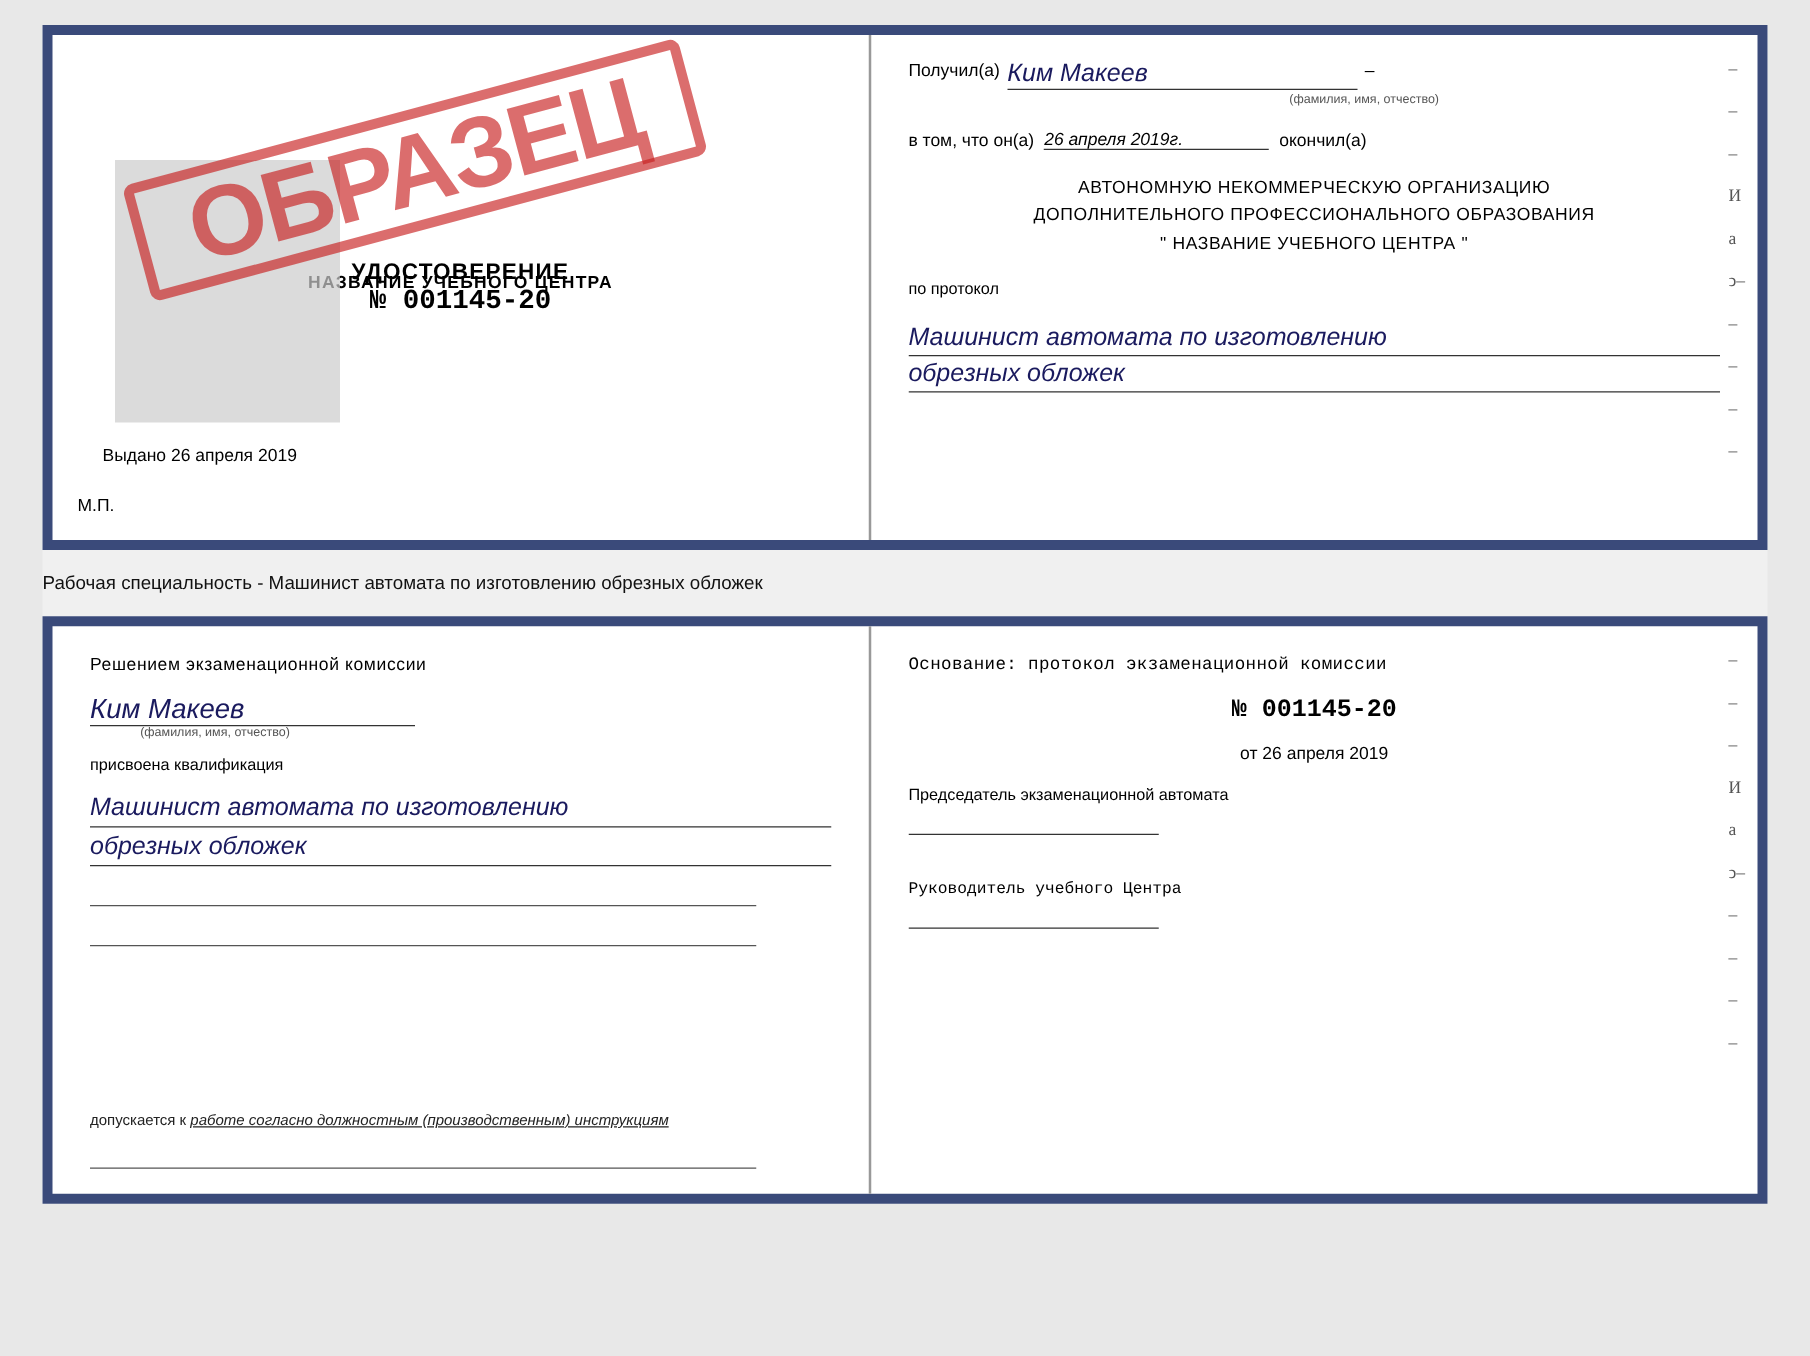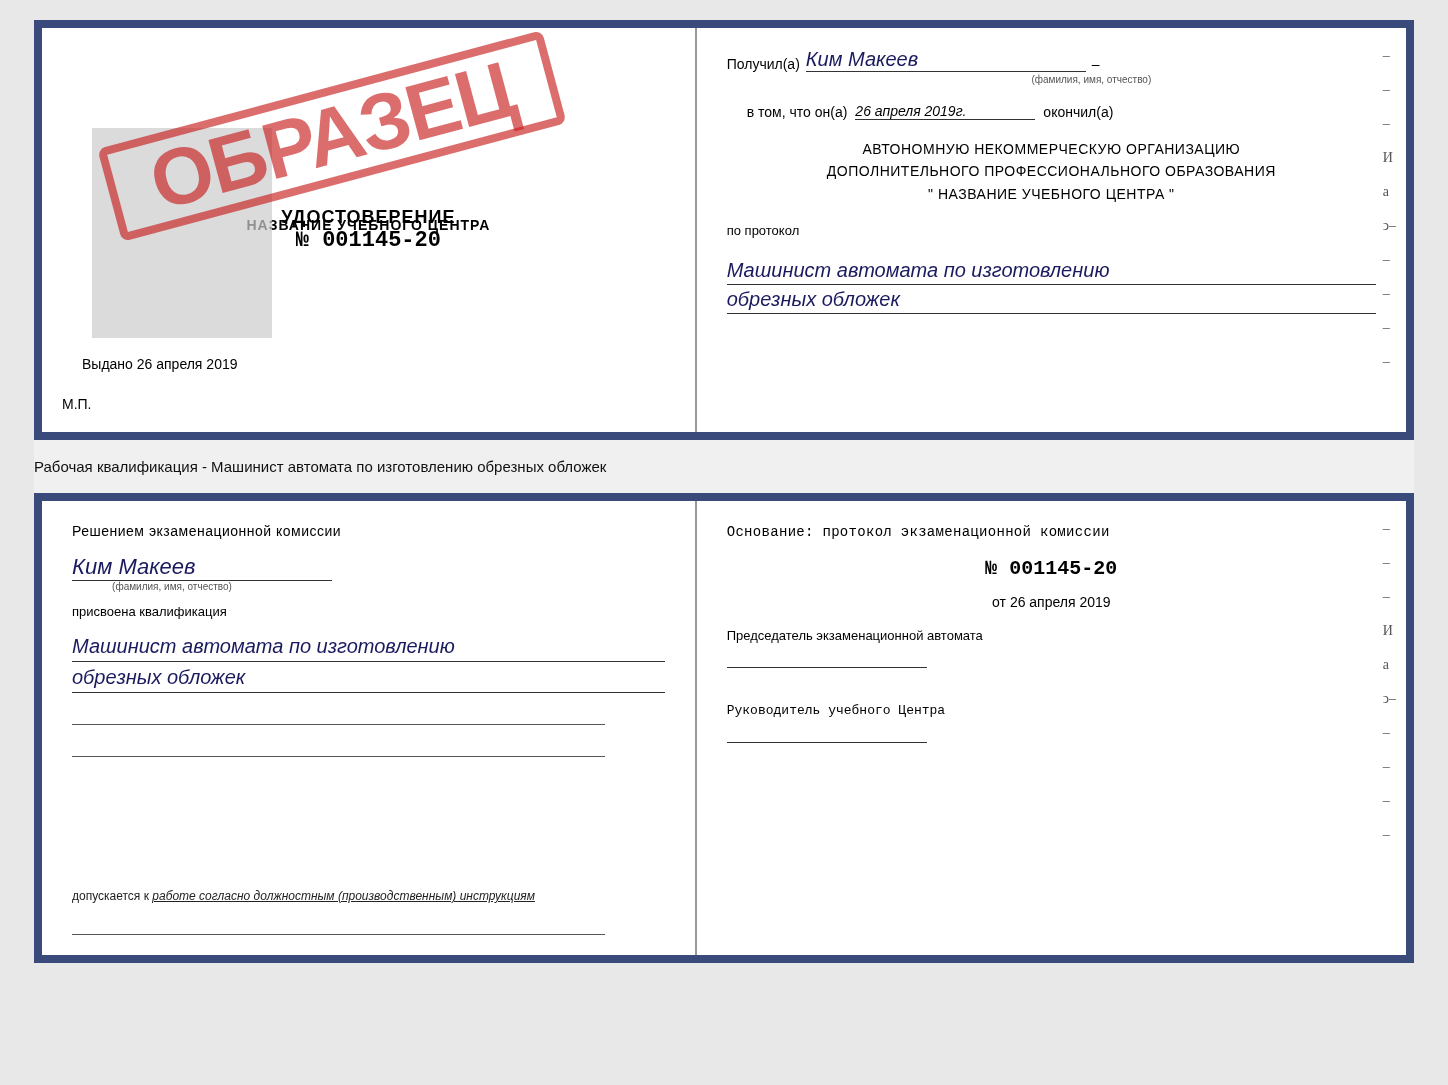--- a/index.html
+++ b/index.html
@@ -124,21 +124,20 @@
     .mp-label {
       position: absolute;
       bottom: 20px;
       left: 20px;
       font-size: 14px;
       font-family: Arial, sans-serif;
     }
 
     .poluchil-row {
       display: flex;
-      align-items: flex-end;
       gap: 6px;
       font-size: 14px;
       font-family: Arial, sans-serif;
     }
 
     .poluchil-name {
       font-size: 20px;
       font-style: italic;
       font-family: 'Comic Sans MS', cursive, sans-serif;
       border-bottom: 1px solid #333;
@@ -372,21 +371,21 @@
       <div style="display:flex; flex-direction:column; gap:2px;">
         <div class="poluchil-row">
           <span style="font-size:14px; font-family:Arial,sans-serif;">Получил(а)</span>
           <span class="poluchil-name">Ким Макеев</span>
           <span style="font-size:14px;font-family:Arial,sans-serif;">–</span>
         </div>
         <div class="fio-sub" style="margin-left:80px;">(фамилия, имя, отчество)</div>
       </div>
 
       <div class="vtom-row">
-        <span style="font-size:14px;font-family:Arial,sans-serif;margin-left:20px;">в том, что он(а)</span>
+        <span style="font-size:14px;font-family:Arial,sans-serif;">в том, что он(а)</span>
         <span class="vtom-date">26 апреля 2019г.</span>
         <span style="font-size:14px;font-family:Arial,sans-serif;">окончил(а)</span>
       </div>
 
       <div class="org-block">
         <div>АВТОНОМНУЮ НЕКОММЕРЧЕСКУЮ ОРГАНИЗАЦИЮ</div>
         <div>ДОПОЛНИТЕЛЬНОГО ПРОФЕССИОНАЛЬНОГО ОБРАЗОВАНИЯ</div>
         <div>"   НАЗВАНИЕ УЧЕБНОГО ЦЕНТРА   "</div>
       </div>
 
@@ -406,21 +405,21 @@
         <span class="side-dash">ↄ–</span>
         <span class="side-dash">–</span>
         <span class="side-dash">–</span>
         <span class="side-dash">–</span>
         <span class="side-dash">–</span>
       </div>
 
     </div>
   </div>
 
-  <div class="middle-label">Рабочая квалификация - Машинист автомата по изготовлению обрезных обложек</div>
+  <div class="middle-label">Рабочая специальность - Машинист автомата по изготовлению обрезных обложек</div>
 
   <div class="bottom-cert">
 
     <div class="bottom-left">
 
       <div class="resheniem-text">Решением экзаменационной комиссии</div>
 
       <div>
         <div class="person-name-bottom">Ким Макеев</div>
         <div class="fio-sub-bottom">(фамилия, имя, отчество)</div>

